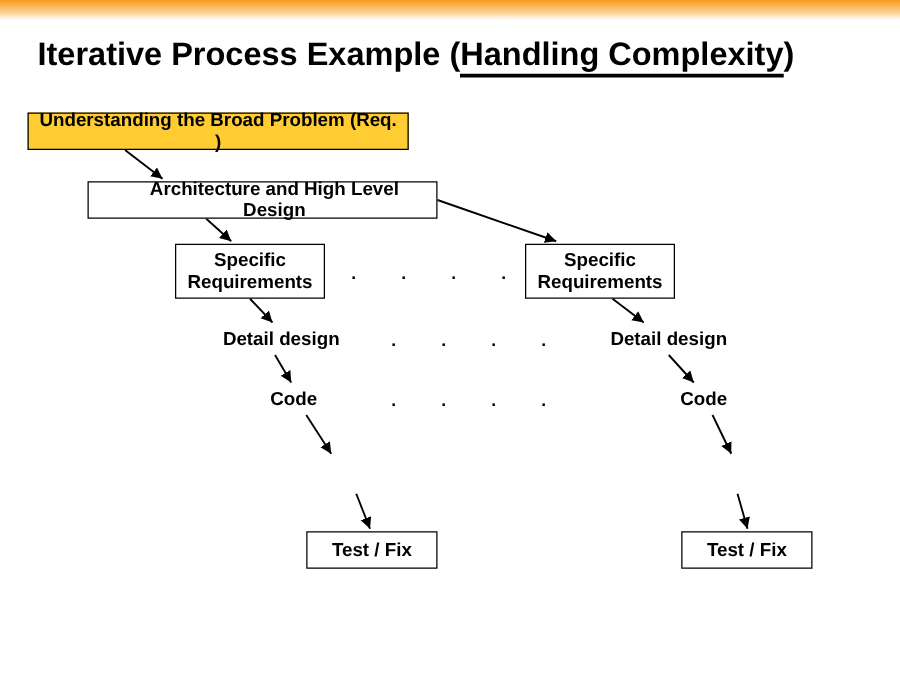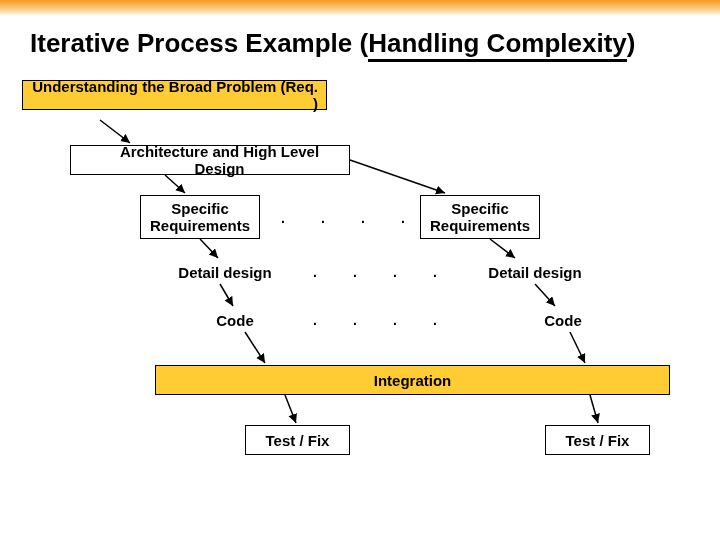--- a/index.html
+++ b/index.html
@@ -3,37 +3,37 @@
 <meta charset="utf-8">
 <style>
   * { box-sizing: border-box; margin: 0; padding: 0; }
   html, body { width: 720px; height: 540px; font-family: Arial, Helvetica, sans-serif; background: #fff; }
   .slide { position: relative; width: 720px; height: 540px; overflow: hidden; }
   .topbar { height: 16px; width: 100%; background: linear-gradient(#f79a1f, #fbd08a 60%, #ffffff); }
   .title { position: absolute; left: 30px; top: 28px; font-size: 26px; font-weight: bold; color: #000; }
   .title-underline { border-bottom: 3px solid #000; padding-bottom: 1px; }
   .box { position: absolute; border: 1.5px solid #000; background: #fff; display: flex; align-items: center; justify-content: center; text-align: center; font-size: 15px; font-weight: bold; padding: 4px 8px; }
   .box.highlight { background: #ffcc33; }
-  .box.plain { border: none; background: transparent; }
+  .box.plain { border: none; background: transparent; align-items: flex-end; }
   .dots-row { position: absolute; display: flex; justify-content: space-between; align-items: center; font-size: 14px; font-weight: bold; }
   .dots-row span { width: 10px; text-align: center; }
   .footer { position: absolute; right: 22px; bottom: 10px; text-align: right; font-size: 10px; color: #777; font-style: italic; line-height: 1.3; }
   svg.arrows { position: absolute; left: 0; top: 0; width: 720px; height: 540px; pointer-events: none; }
 </style>
 </head>
 <body>
 
 <div class="slide">
   <div class="topbar"></div>
 
   <div class="title">
     <span>Iterative Process Example (</span><span class="title-underline">Handling Complexity</span><span>)</span>
   </div>
 
-  <div class="box highlight" style="left:22px; top:80px; width:305px; height:30px;text-align:right;">
+  <div class="box highlight" style="left:22px; top:90px; width:305px; height:30px;">
       <span>Understanding the Broad Problem (Req. )</span>
     </div>
 
   <div class="box" style="left:70px; top:145px; width:280px; height:30px;padding-left:27px;">
       <span>Architecture and High Level Design</span>
     </div>
 
   <div class="box" style="left:140px; top:195px; width:120px; height:44px;">
       <span>Specific Requirements</span>
     </div>
@@ -66,23 +66,20 @@
   <div class="dots-row" style="left:310px; top:312px; width:130px;">
     <span>.</span>
       <span>.</span>
       <span>.</span>
       <span>.</span>
   </div>
   <div class="box plain" style="left:528px; top:308px; width:70px; height:24px;">
       <span>Code</span>
     </div>
 
-  <div class="box highlight" style="left:155px; top:365px; width:515px; height:30px;">
-      <span>Integration</span>
-    </div>
 
   <div class="box" style="left:245px; top:425px; width:105px; height:30px;">
       <span>Test / Fix</span>
     </div>
   <div class="box" style="left:545px; top:425px; width:105px; height:30px;">
       <span>Test / Fix</span>
     </div>
 
   <svg class="arrows">
     <defs>

